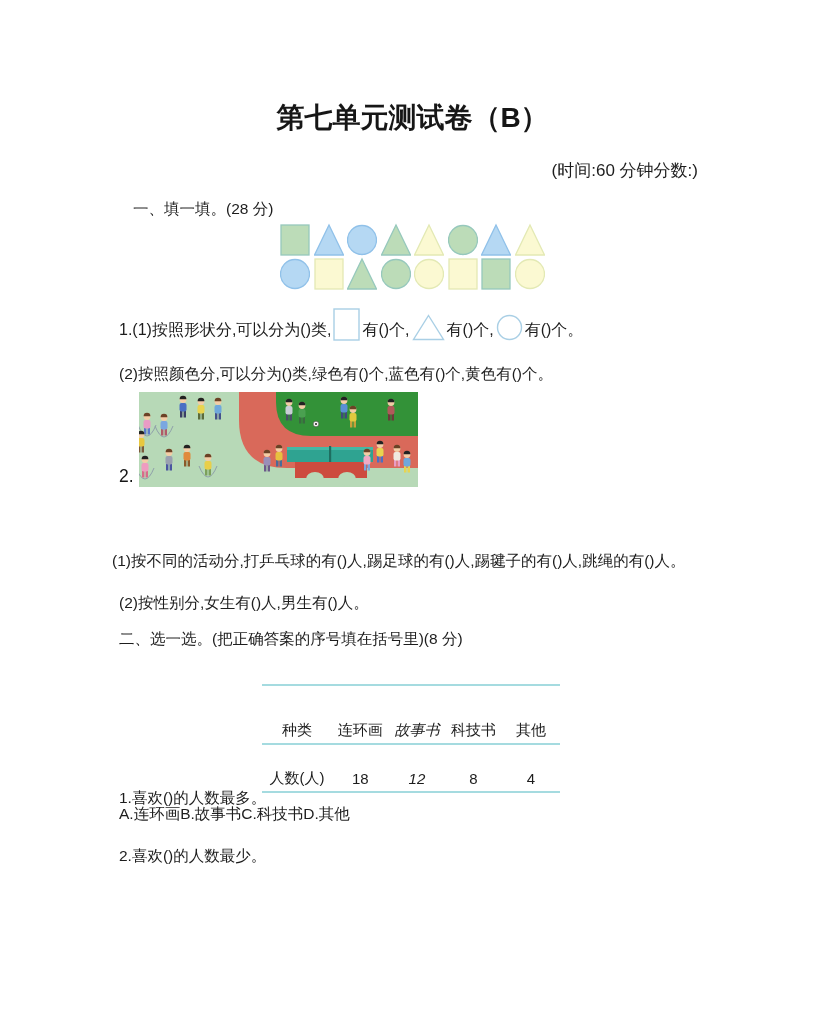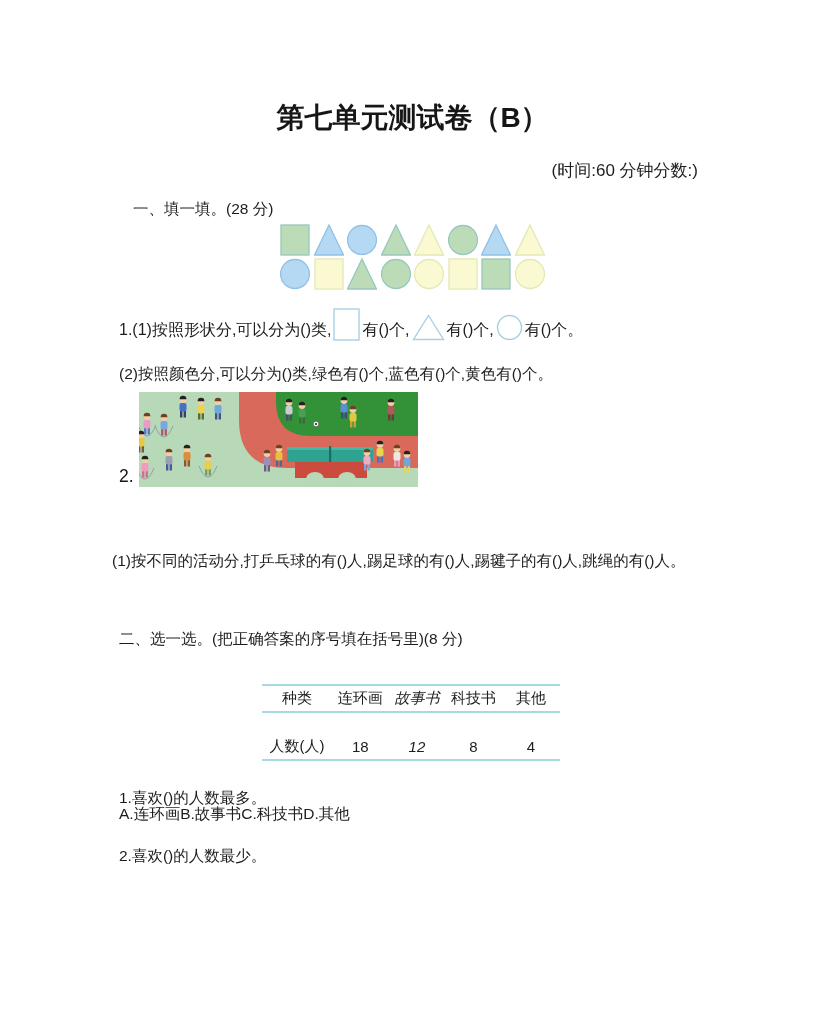--- a/index.html
+++ b/index.html
@@ -11,21 +11,21 @@
   .subtitle{position:absolute;top:159px;right:127px;font-size:17px;color:#1d1d1d;}
   .shape-row{display:flex;gap:3.5px;}
   .shapes-block{position:absolute;left:280px;top:222px;}
   .q1line{position:absolute;left:119px;top:306px;height:35px;display:flex;align-items:flex-end;}
   .q1line svg{display:block;margin:0 2px;}
   .playground{position:absolute;left:139px;top:392px;width:279px;height:95px;}
   .lbl2{position:absolute;left:119px;top:466px;font-size:17.5px;color:#161616;}
   .score-table{position:absolute;left:262px;top:684px;width:298px;font-size:15px;
                border-top:2px solid #a5dbe0;border-bottom:2px solid #a5dbe0;}
   .trow{display:flex;align-items:center;}
-  .trow.head{height:25px;border-bottom:2px solid #a5dbe0;}
+  .trow.head{height:25px;border-bottom:2px solid #a5dbe0;margin-top:32px;}
   .trow.data{height:26px;margin-top:20px;}
   .tc{text-align:center;}
   .c0{width:23.5%;} .c1{width:19%;} .c2{width:19%;font-style:italic;} .c3{width:19%;} .c4{width:19.5%;}
 </style>
 </head>
 <body>
 
 <div class="page">
 
   <div class="title">第七单元测试卷（B）</div>
@@ -273,20 +273,21 @@
       </g>
     <g>
       <circle cx="177" cy="32" r="2.8" fill="#f5f5f5" stroke="#333" stroke-width="0.5"></circle>
       <circle cx="177" cy="32" r="1" fill="#222"></circle>
     </g>
   </svg>
 
   <div class="lbl2">2.</div>
 
   <div class="t" style="left:112px;top:551px;">(1)按不同的活动分,打乒乓球的有()人,踢足球的有()人,踢毽子的有()人,跳绳的有()人。</div>
+  <div class="t" style="left:119px;top:593px;">(2)按性别分,女生有()人,男生有()人。</div>
 
   <div class="t" style="left:119px;top:629px;">二、选一选。(把正确答案的序号填在括号里)(8 分)</div>
 
   <div class="score-table">
     <div class="trow head">
       <div class="tc c0">种类</div>
       <div class="tc c1">连环画</div>
       <div class="tc c2">故事书</div>
       <div class="tc c3">科技书</div>
       <div class="tc c4">其他</div>

